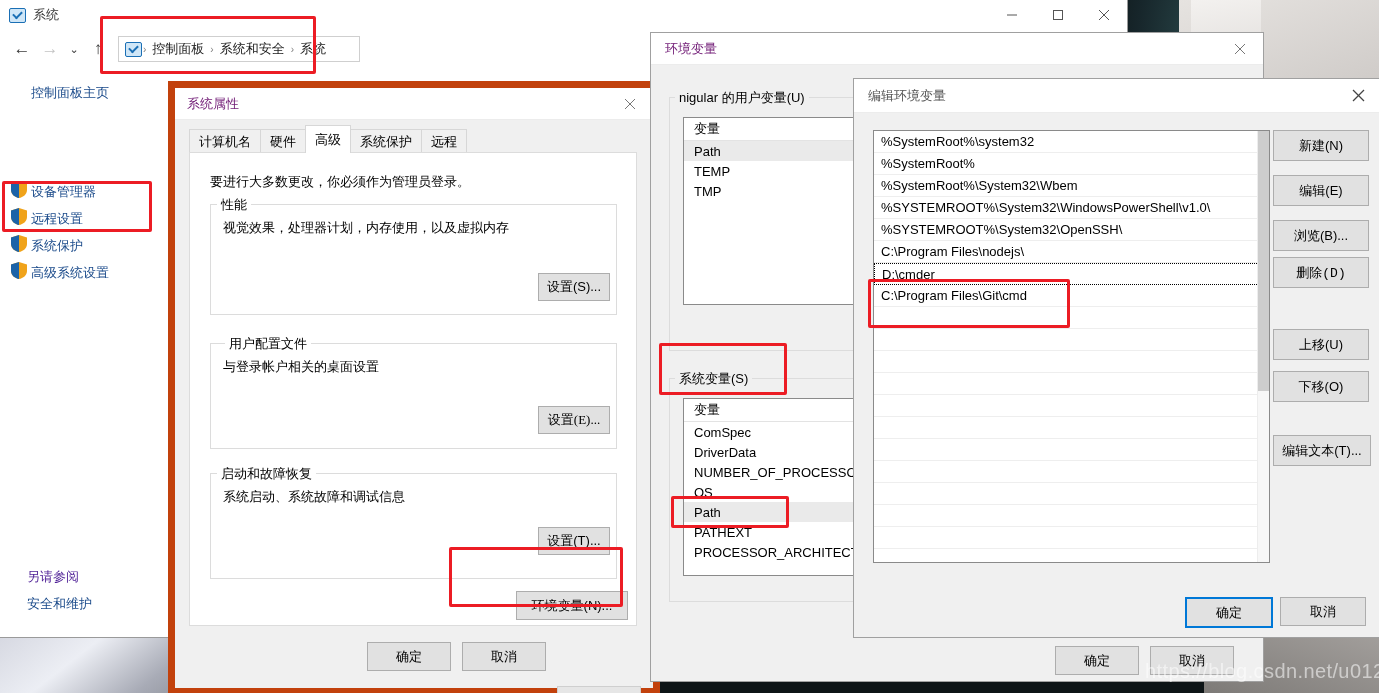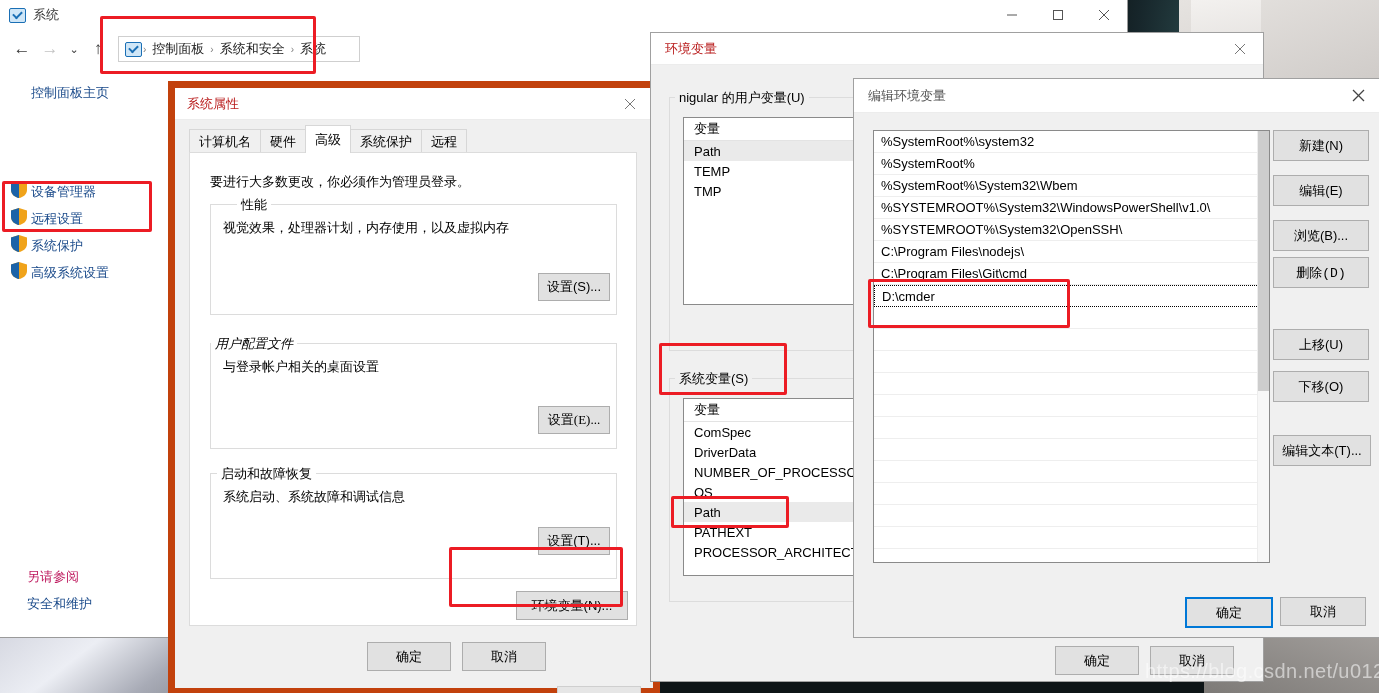--- a/index.html
+++ b/index.html
@@ -24,21 +24,21 @@
   .hair.h3{right:0;top:250px;width:150px;height:200px;
      background:linear-gradient(200deg,#cfccc9 0%,#a8a4a1 50%,#767371 100%);}
   .hair.h4{right:0;top:430px;width:175px;height:263px;
      background:linear-gradient(200deg,#e2dfdc 0%,#b4b0ad 45%,#7d7a77 100%);}
   .blade{position:absolute;left:-40px;bottom:-30px;width:340px;height:150px;
      background:linear-gradient(160deg,#c9cbd6 0%,#eceef4 40%,#a8abb6 65%,#6e7178 100%);
      transform:rotate(-18deg);border-radius:6px;}
   .darkpatch{position:absolute;left:0;bottom:0;width:200px;height:120px;
      background:linear-gradient(120deg,#241f1c 0%,#3a302a 60%,#191512 100%);}
   .titlebar{height:31px;display:flex;align-items:center;background:#fff;}
-  .title-text{color:#b91c1c;font-size:13px;}
+  .title-text{color:#701a75;font-size:13px;}
   .wbtns{margin-left:auto;display:flex;height:100%;}
   .wbtn{width:46px;height:100%;display:flex;align-items:center;justify-content:center;color:#555;}
   .wbtn svg{display:block;}
 
   
   #cp{left:0;top:0;width:1127px;height:637px;background:#fff;border:1px solid #9a9a9a;border-top:none;border-left:none;}
   #cp-title{position:absolute;left:0;top:0;width:1127px;height:30px;display:flex;align-items:center;}
   #cp-title .ico{margin:0 7px 0 9px;}
   #cp-title .t{font-size:13px;color:#3a3a3a;}
   .navbar{position:absolute;left:0;top:30px;width:1127px;height:38px;display:flex;align-items:center;}
@@ -48,21 +48,21 @@
   .addrbox{margin-left:6px;height:24px;flex:0 0 228px;border:1px solid #cfcfcf;background:#fff;
     display:flex;align-items:center;padding:0 6px;font-size:13px;color:#1a1a1a;}
   .crumb{padding:0 5px;}
   .sep{color:#808080;font-size:10px;padding:0 1px;}
   .monicon{width:15px;height:13px;border:1.5px solid #1a6fb5;border-radius:2px;background:#cfe6f7;position:relative;display:inline-block;}
   .monicon:after{content:"";position:absolute;left:3px;top:2px;width:7px;height:4px;border-left:2px solid #1a6fb5;border-bottom:2px solid #1a6fb5;transform:rotate(-45deg);}
 
   #cp-body{position:absolute;left:0;top:68px;width:1127px;height:569px;background:#fff;}
   .sidelink{position:absolute;font-size:13px;color:#1a4a8a;white-space:nowrap;}
   .shield{position:absolute;width:16px;height:17px;}
-  .seealso{position:absolute;font-size:13px;color:#be185d;}
+  .seealso{position:absolute;font-size:13px;color:#4c1d95;}
 
   
   .redbox{position:absolute;border:3px solid #ec1c24;border-radius:2px;pointer-events:none;}
 
   
   #sysprop{left:168px;top:81px;width:478px;height:600px;background:#f0f0f0;border:7px solid #c2410c;}
   #sysprop .titlebar{background:#fff;border-bottom:1px solid #ececec;}
   #sysprop .title-text{padding-left:12px;}
   .tabstrip{position:absolute;left:14px;top:38px;height:27px;display:flex;align-items:flex-end;}
   .tab{height:23px;padding:0 9px;display:flex;align-items:center;font-size:13px;color:#000;
@@ -215,26 +215,26 @@
     <div class="tab">硬件</div>
     <div class="tab active">高级</div>
     <div class="tab">系统保护</div>
     <div class="tab">远程</div>
   </div>
 
   <div class="tabpanel">
     <div class="note">要进行大多数更改，你必须作为管理员登录。</div>
 
     <div class="group" style="left:20px;top:51px;width:405px;height:109px;"></div>
-    <div class="glabel" style="left:27px;top:43px;margin-left:20px;">性能</div>
+    <div class="glabel" style="left:27px;top:43px;">性能</div>
     <div class="gtext" style="left:33px;top:66px;">视觉效果，处理器计划，内存使用，以及虚拟内存</div>
     <div class="btn" style="left:348px;top:120px;width:70px;height:26px;">设置(S)...</div>
 
     <div class="group" style="left:20px;top:190px;width:405px;height:104px;"></div>
-    <div class="glabel" style="left:21px;top:182px;font-style:italic;">用户配置文件</div>
+    <div class="glabel" style="left:35px;top:182px;">用户配置文件</div>
     <div class="gtext" style="left:33px;top:205px;">与登录帐户相关的桌面设置</div>
     <div class="btn" style="left:348px;top:253px;width:70px;height:26px;font-family:Liberation Serif, serif;">设置(E)...</div>
 
     <div class="group" style="left:20px;top:320px;width:405px;height:104px;"></div>
     <div class="glabel" style="left:27px;top:312px;text-align:center;">启动和故障恢复</div>
     <div class="gtext" style="left:33px;top:335px;">系统启动、系统故障和调试信息</div>
     <div class="btn" style="left:348px;top:374px;width:70px;height:26px;">设置(T)...</div>
 
     <div class="btn" style="left:326px;top:438px;width:110px;height:27px;">环境变量(N)...</div>
   </div>
@@ -340,22 +340,22 @@
     </span>
   </div>
 
   <div id="pathlist">
     <div class="prow">%SystemRoot%\system32</div>
     <div class="prow">%SystemRoot%</div>
     <div class="prow">%SystemRoot%\System32\Wbem</div>
     <div class="prow">%SYSTEMROOT%\System32\WindowsPowerShell\v1.0\</div>
     <div class="prow">%SYSTEMROOT%\System32\OpenSSH\</div>
     <div class="prow">C:\Program Files\nodejs\</div>
+    <div class="prow editing">D:\cmder</div>
     <div class="prow">C:\Program Files\Git\cmd</div>
-    <div class="prow editing">D:\cmder</div>
     <div class="prow"></div>
     <div class="prow"></div>
     <div class="prow"></div>
     <div class="prow"></div>
     <div class="prow"></div>
     <div class="prow"></div>
     <div class="prow"></div>
     <div class="prow"></div>
     <div class="prow"></div>
     <div class="prow"></div>

